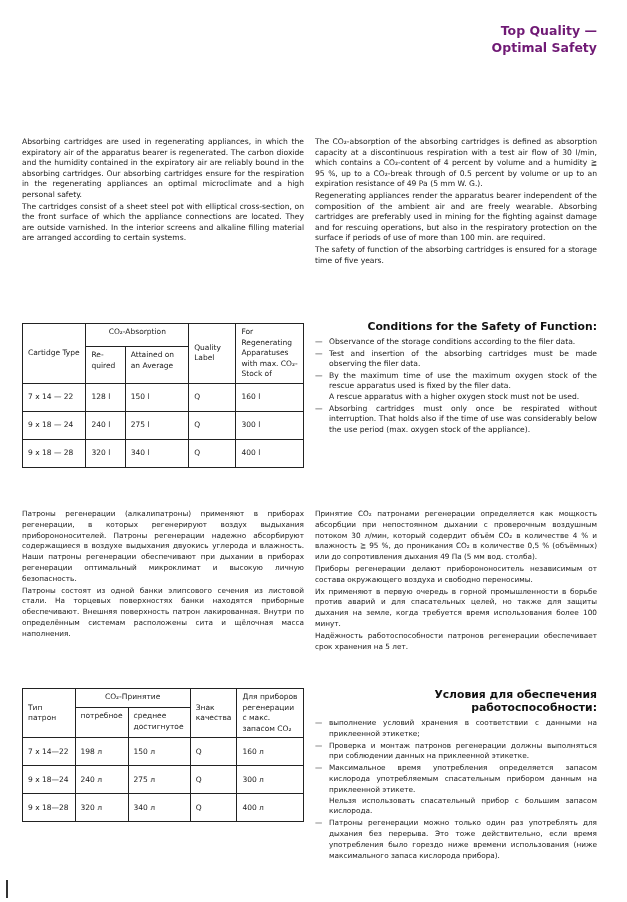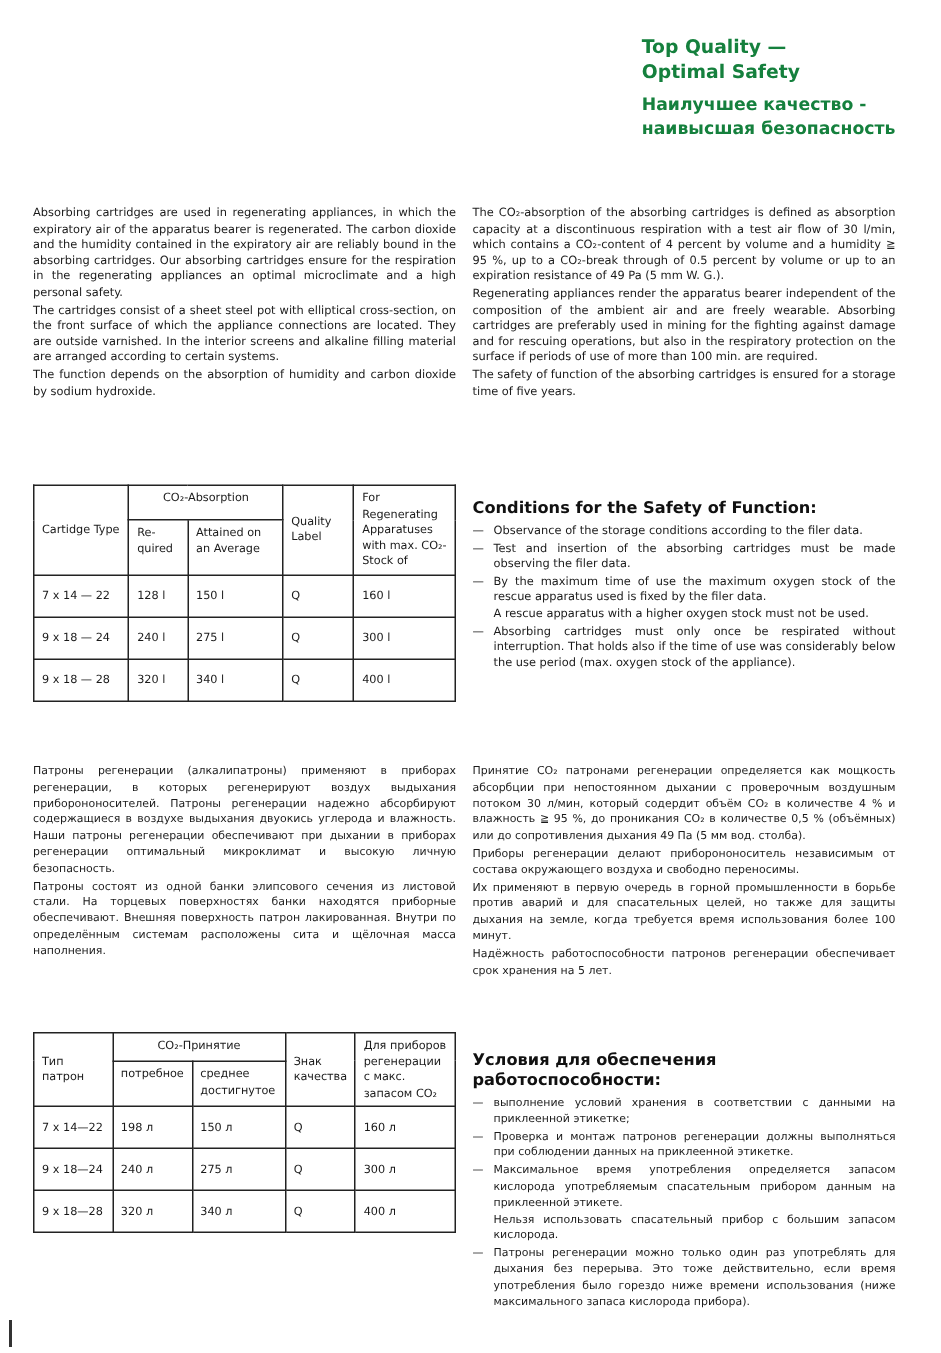--- a/index.html
+++ b/index.html
@@ -1,32 +1,32 @@
 <!DOCTYPE html>
 <html><head>
 <meta charset="utf-8">
 <style>
   html, body { margin: 0; padding: 0; background: #ffffff; }
   body {
     width: 627px; height: 902px; position: relative; overflow: hidden;
     font-family: "DejaVu Sans", sans-serif; color: #1a1a1a;
   }
   .header {
-    position: absolute; right: 30px; top: 22px; text-align: left;
-    font-weight: bold; color: #15803d;
+    position: absolute; right: 30px; top: 22px; text-align: right;
+    font-weight: bold; color: #701a75;
   }
   .header .en { font-size: 12.5px; line-height: 17px; }
   .header .ru { font-size: 11.5px; line-height: 16px; margin-top: 5px; }
   .col { position: absolute; width: 282px; font-size: 7.6px; line-height: 10.6px; text-align: justify; }
   .col p { margin: 0; }
   .col p + p { margin-top: 1px; }
   .left { left: 22px; }
   .right { left: 315px; }
   .ru-text { font-size: 7.3px; line-height: 10.8px; }
-  h3 { margin: 12px 0 4px 0; font-size: 10.8px; line-height: 13px; font-weight: bold; color: #111; text-align: left; }
+  h3 { margin: 0 0 4px 0; font-size: 10.8px; line-height: 13px; font-weight: bold; color: #111; text-align: right; }
   ul.dash { list-style: none; margin: 0; padding: 0; }
   ul.dash li { position: relative; padding-left: 14px; margin-bottom: 1px; }
   ul.dash li .dash-mark { position: absolute; left: 0; top: 0; }
   ul.dash li .note { display: block; }
   table.spec {
     position: absolute; border-collapse: collapse; font-size: 7.5px; line-height: 10.6px;
   }
   table.spec td, table.spec th {
     border: 1.3px solid #222; vertical-align: top; text-align: left; font-weight: normal; padding: 3px 5px;
   }
@@ -36,30 +36,25 @@
   .t2 { left: 22px; top: 688px; width: 282px; }
   .rowh { height: 28px; }
   .margin-mark { position: absolute; left: 6px; top: 880px; width: 1.5px; height: 18px; background: #333; }
 </style>
 </head>
 <body>
 
 <div class="header">
   <div class="en">Top Quality —</div>
   <div class="en">Optimal Safety</div>
-  <div class="ru">
-    <div>Наилучшее качество -</div>
-    <div>наивысшая безопасность</div>
-  </div>
 </div>
 
 <div class="col left" style="top:137px;">
   <p>Absorbing cartridges are used in regenerating appliances, in which the expiratory air of the apparatus bearer is regenerated. The carbon dioxide and the humidity contained in the expiratory air are reliably bound in the absorbing cartridges. Our absorbing cartridges ensure for the respiration in the regenerating appliances an optimal microclimate and a high personal safety.</p>
   <p>The cartridges consist of a sheet steel pot with elliptical cross-section, on the front surface of which the appliance connections are located. They are outside varnished. In the interior screens and alkaline filling material are arranged according to certain systems.</p>
-  <p>The function depends on the absorption of humidity and carbon dioxide by sodium hydroxide.</p>
 </div>
 
 <div class="col right" style="top:137px;">
   <p>The CO₂-absorption of the absorbing cartridges is defined as absorption capacity at a discontinuous respiration with a test air flow of 30 l/min, which contains a CO₂-content of 4 percent by volume and a humidity ≧ 95 %, up to a CO₂-break through of 0.5 percent by volume or up to an expiration resistance of 49 Pa (5 mm W. G.).</p>
   <p>Regenerating appliances render the apparatus bearer independent of the composition of the ambient air and are freely wearable. Absorbing cartridges are preferably used in mining for the fighting against damage and for rescuing operations, but also in the respiratory protection on the surface if periods of use of more than 100 min. are required.</p>
   <p>The safety of function of the absorbing cartridges is ensured for a storage time of five years.</p>
 </div>
 
 <div class="col right" style="top:320px;">
   <h3>Conditions for the Safety of Function:</h3>

